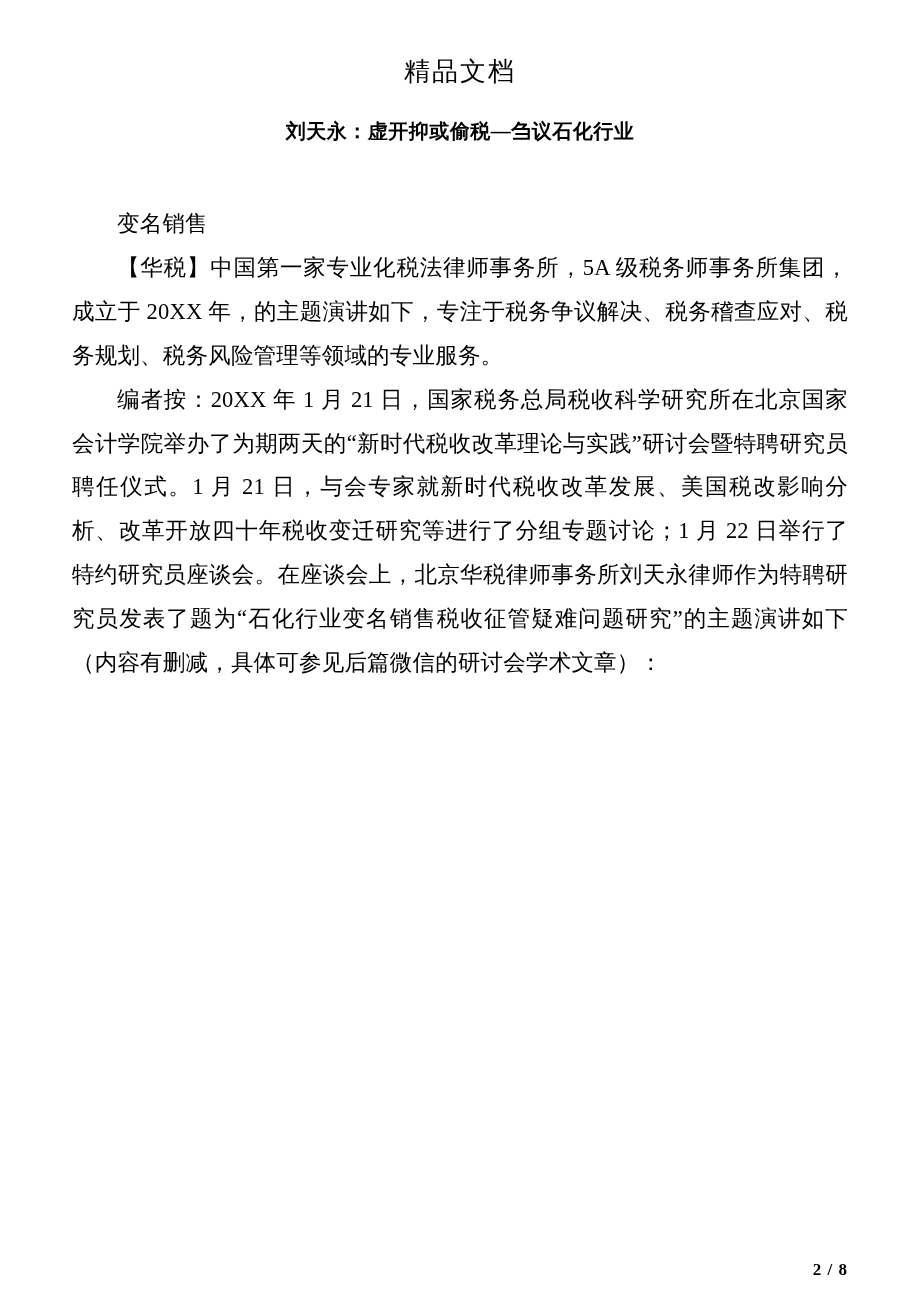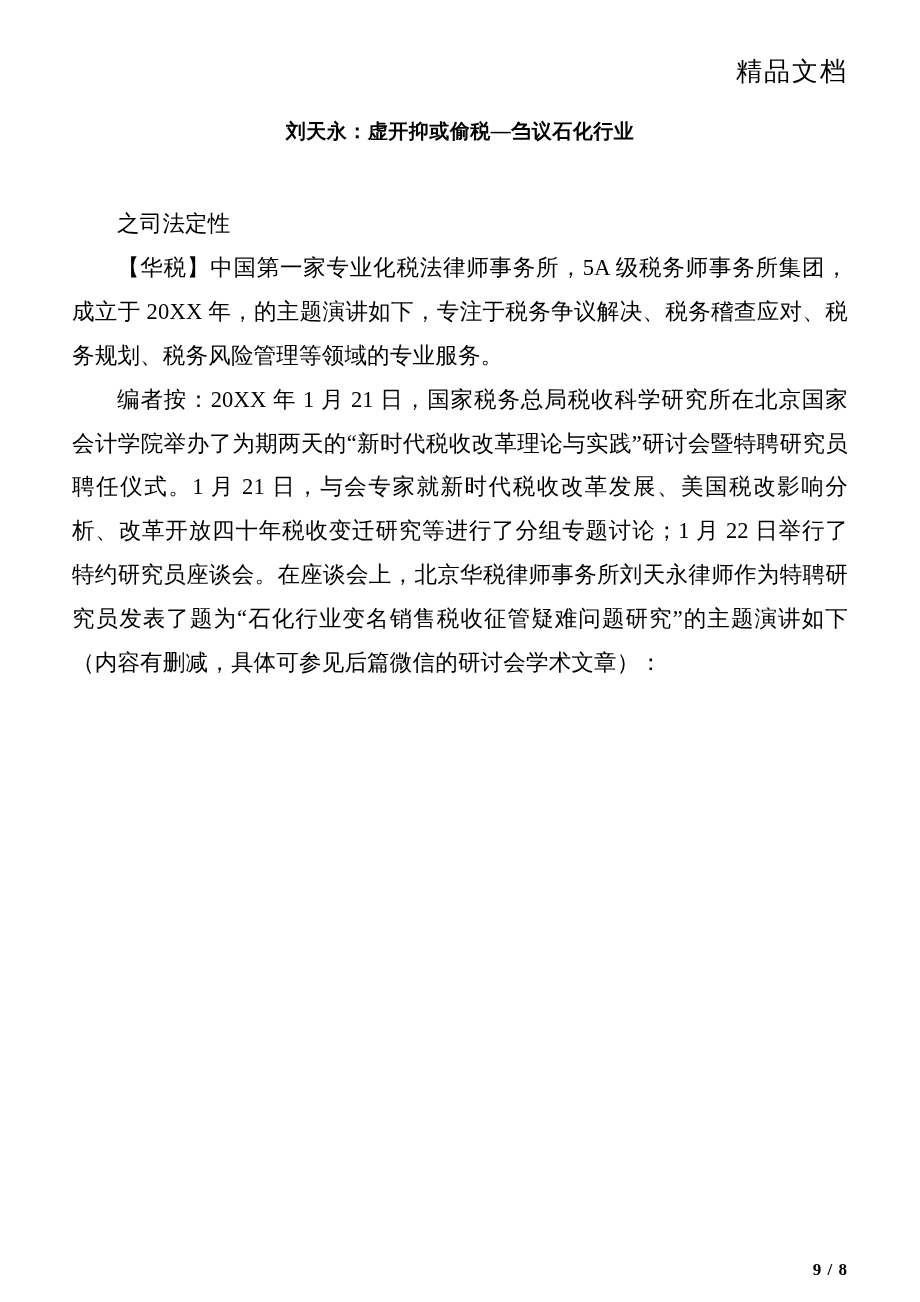--- a/index.html
+++ b/index.html
@@ -16,21 +16,21 @@
     overflow: hidden;
   }
   .page {
     position: relative;
     width: 920px;
     height: 1302px;
     box-sizing: border-box;
     padding: 0 72px;
   }
   .header-mark {
-    text-align: right;
+    text-align: center;
     font-size: 26px;
     font-family: "Liberation Serif", "DejaVu Serif", serif;
     font-weight: normal;
     letter-spacing: 2px;
     margin-top: 56px;
     margin-bottom: 0;
     line-height: 1.2;
   }
   .doc-title {
     text-align: center;
@@ -70,21 +70,21 @@
 
 <div class="page">
 
   <div class="header-mark">精品文档</div>
 
   <div class="doc-title">
     <span class="line">刘天永：虚开抑或偷税—刍议石化行业</span>
   </div>
 
   <div class="body-block">
-    <p class="para">之司法定性</p>
+    <p class="para">变名销售</p>
     <p class="para">【华税】中国第一家专业化税法律师事务所，5A 级税务师事务所集团，成立于 20XX 年，的主题演讲如下，专注于税务争议解决、税务稽查应对、税务规划、税务风险管理等领域的专业服务。</p>
     <p class="para">编者按：20XX 年 1 月 21 日，国家税务总局税收科学研究所在北京国家会计学院举办了为期两天的“新时代税收改革理论与实践”研讨会暨特聘研究员聘任仪式。1 月 21 日，与会专家就新时代税收改革发展、美国税改影响分析、改革开放四十年税收变迁研究等进行了分组专题讨论；1 月 22 日举行了特约研究员座谈会。在座谈会上，北京华税律师事务所刘天永律师作为特聘研究员发表了题为“石化行业变名销售税收征管疑难问题研究”的主题演讲如下（内容有删减，具体可参见后篇微信的研讨会学术文章）：</p>
     <div class="spacer-md"></div>
   </div>
 
-  <div class="footer">9 / 8</div>
+  <div class="footer">2 / 8</div>
 
 </div>
 
 </body></html>

